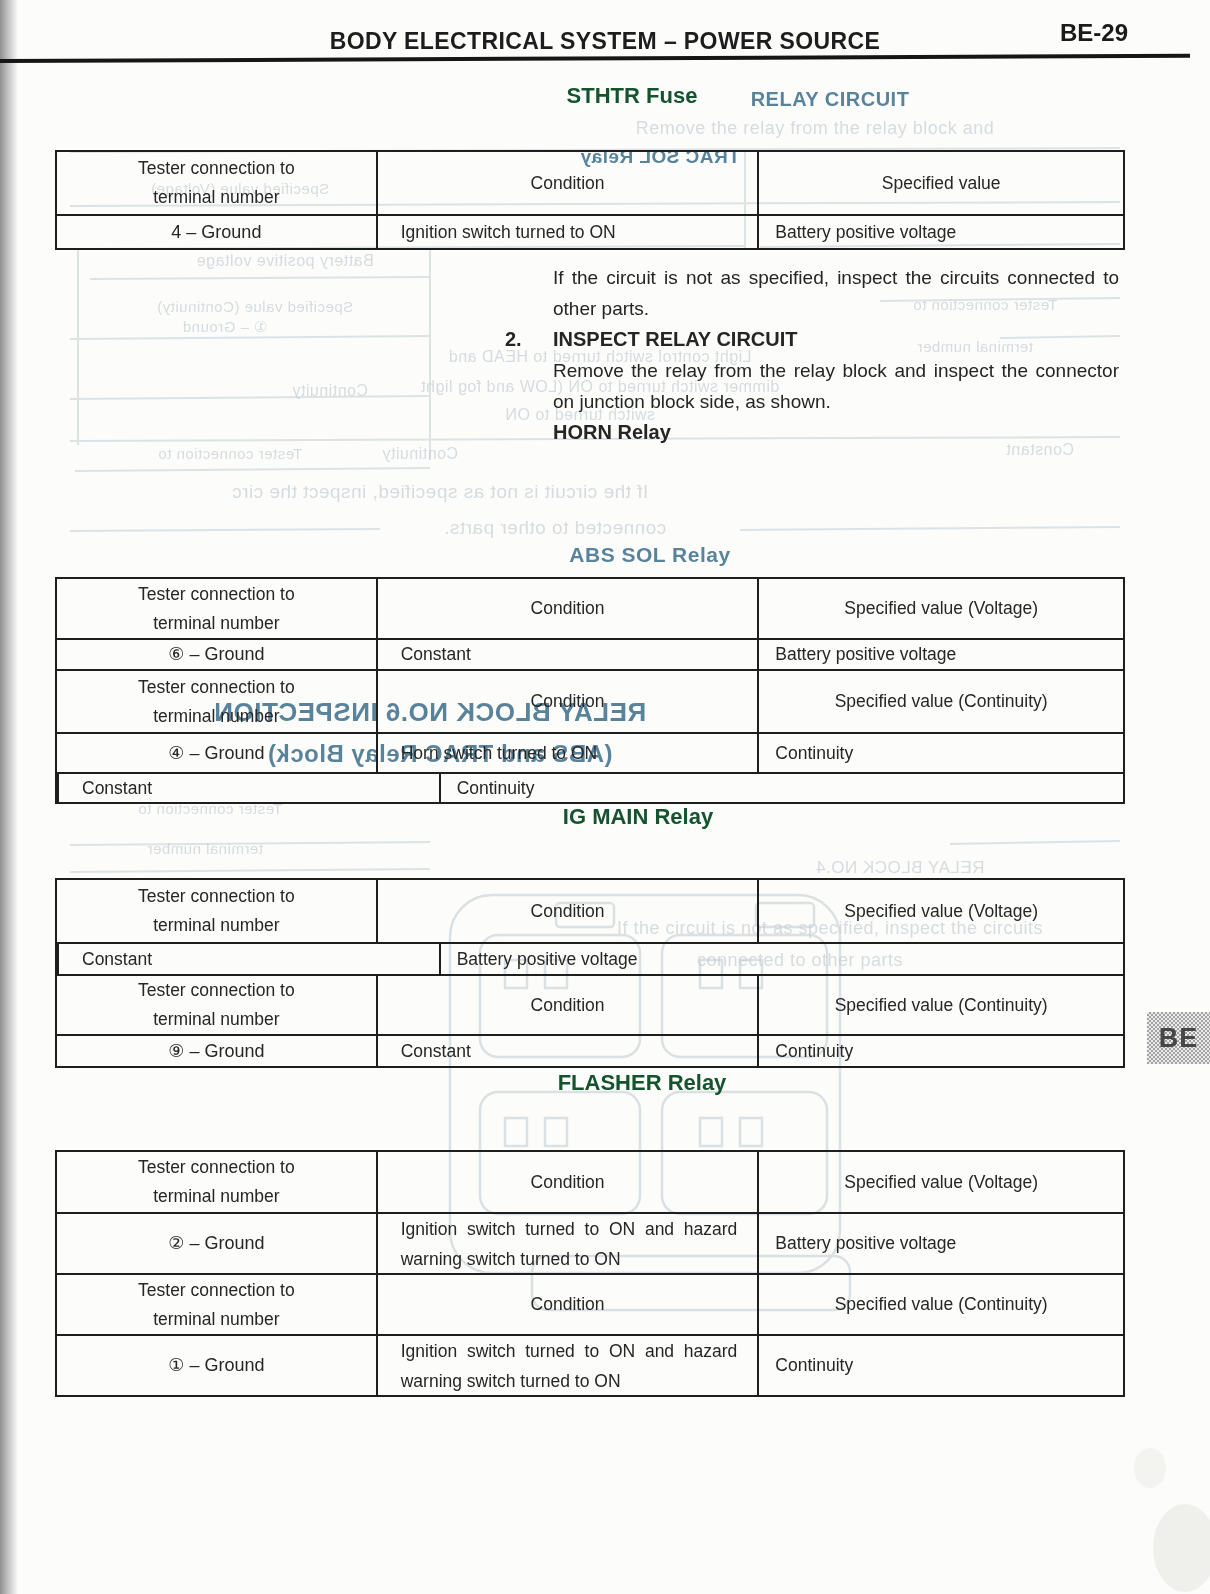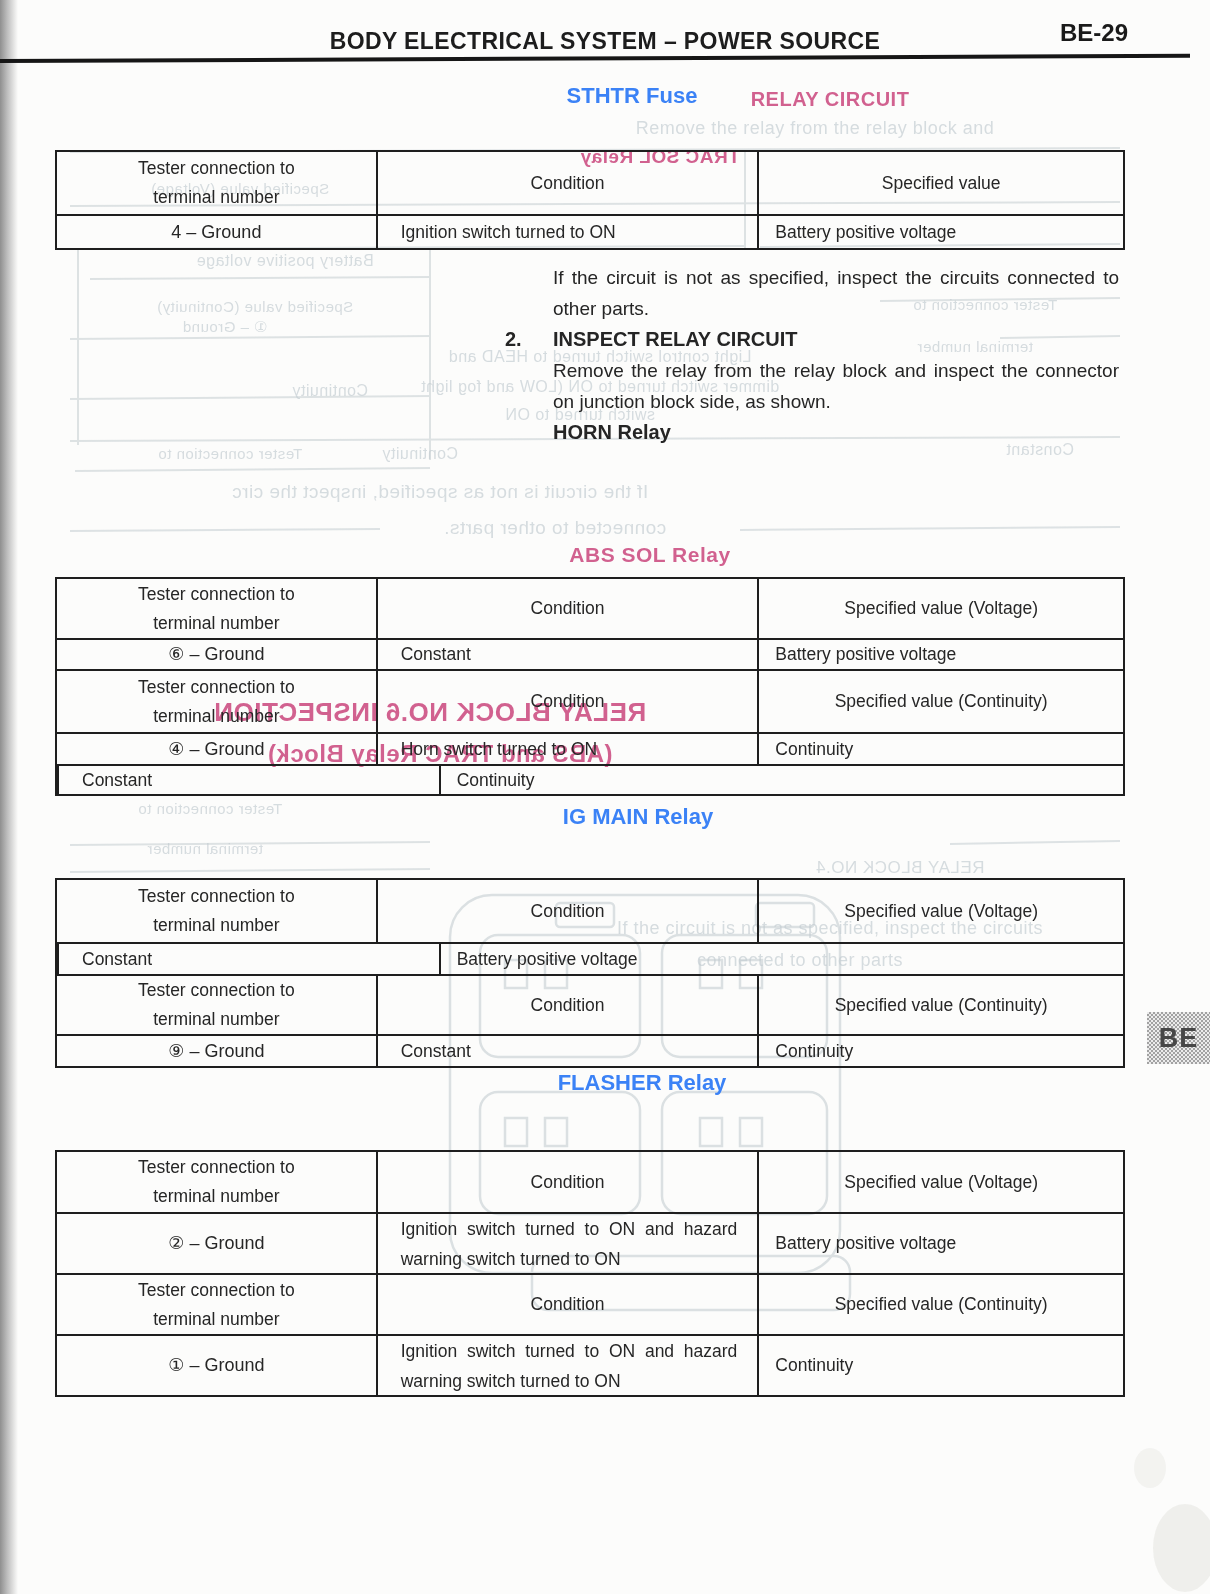--- a/index.html
+++ b/index.html
@@ -9,21 +9,21 @@
     overflow:hidden;margin:0 auto;
   }
   
   .scan-edge{position:absolute;left:0;top:0;bottom:0;width:18px;z-index:3;
     background:linear-gradient(90deg,#8f8f8f 0,#bdbdbd 40%,rgba(250,250,250,0) 100%);}
   
   .artifacts{position:absolute;left:0;top:0;z-index:1;}
   .ghost{position:absolute;z-index:2;color:#c4cdd2;white-space:nowrap;opacity:.68;
     transform:translateX(-50%) scaleX(-1);letter-spacing:.5px;}
   .ghost.normal{transform:translateX(-50%);}
-  .ghost.b{font-weight:bold;color:#be185d;}
+  .ghost.b{font-weight:bold;color:#0c4a6e;}
   .g0{left:830px;top:88px;font-size:20px}
   .g1{left:815px;top:118px;font-size:18px}
   .g2{left:660px;top:146px;font-size:19px}
   .g3{left:240px;top:180px;font-size:15px}
   .g4{left:285px;top:252px;font-size:16px}
   .g5{left:985px;top:296px;font-size:15px}
   .g6{left:255px;top:298px;font-size:15px}
   .g7{left:225px;top:318px;font-size:15px}
   .g8{left:975px;top:338px;font-size:15px}
   .g9{left:600px;top:348px;font-size:16px}
@@ -47,21 +47,21 @@
   
   .masthead-title{position:absolute;left:0;width:100%;top:28px;text-align:center;
     font-size:23px;font-weight:bold;letter-spacing:.4px;color:#1d1d1d;z-index:5;}
   .page-number{position:absolute;top:19px;right:82px;font-size:24px;font-weight:bold;
     color:#1a1a1a;z-index:5;}
   .masthead-rule{position:absolute;top:59px;left:0;width:1190px;height:4px;background:#161616;
     transform:rotate(-0.25deg);transform-origin:left center;z-index:5;}
 
   
   .sec-title{position:absolute;transform:translateX(-50%);font-size:22px;font-weight:bold;
-    color:#3b82f6;z-index:5;white-space:nowrap;}
+    color:#14532d;z-index:5;white-space:nowrap;}
   .t-sthtr{left:632px;top:83px;}
   .t-ig{left:638px;top:804px;}
   .t-flasher{left:642px;top:1070px;}
 
   
   .instructions{position:absolute;left:505px;top:262px;width:622px;z-index:5;
     font-size:19px;line-height:31px;color:#252525;}
   .instructions p{margin:0 0 0 48px;width:566px;text-align:justify;}
   .step{display:flex;font-weight:bold;font-size:20px;}
   .step .no{width:48px;}
@@ -213,21 +213,21 @@
       <div class="cell c3">Battery positive voltage</div>
     </div>
     <div class="trow" style="height:63px">
       <div class="cell c1">
         <span>Tester connection to</span>
         <span>terminal number</span>
       </div>
       <div class="cell c2 hc">Condition</div>
       <div class="cell c3 hc">Specified value (Continuity)</div>
     </div>
-    <div class="trow" style="height:32px">
+    <div class="trow" style="height:40px">
       <div class="cell c1 terminal">④ – Ground</div>
       <div class="cell c2">Horn switch turned to ON</div>
       <div class="cell c3">Continuity</div>
     </div>
     <div class="trow" style="height:30px">
       <div class="cell c2">Constant</div>
       <div class="cell c3">Continuity</div>
     </div>
   </div>
 

